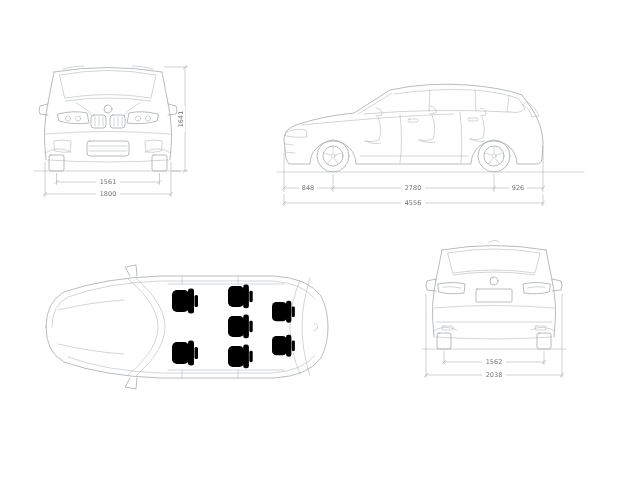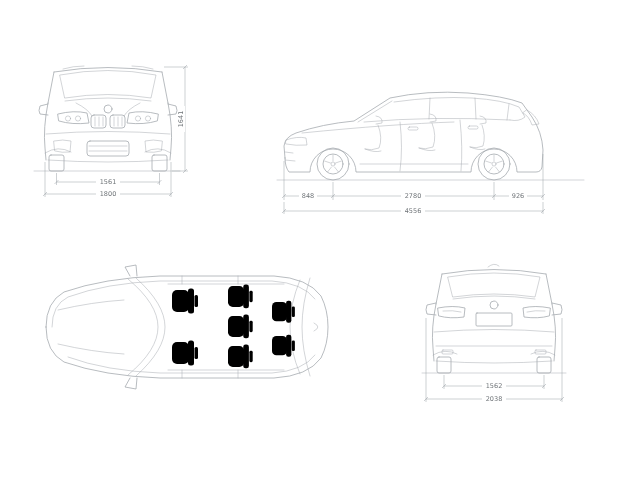--- a/index.html
+++ b/index.html
@@ -76,21 +76,21 @@
 
         <path d="M15,106 V141 M141,106 V141"></path>
         <path d="M15,138 H141"></path>
         <path d="M13,140 l4,-4 M139,140 l4,-4"></path>
         <rect class="mask" x="66" y="134.5" width="24" height="7"></rect>
         <text x="78" y="138" dominant-baseline="middle">1800</text>
       </g>
     </svg>
   </div>
 
-  <div class="view" style="left:272px; top:60px;">
+  <div class="view" style="left:272px; top:52px;">
     <svg width="330" height="170" viewBox="0 0 330 170">
       <g class="car">
         <path class="thin" d="M5,120 H312"></path>
         <path d="M13,98 L12,86 Q13,77 24,73 Q50,64 82,61 L118,38 Q155,30 196,33 Q232,36 250,43 L260,57 Q270,72 271,90 L270,107 Q269,112 264,112 L245,112 A23,23 0 0 0 199,112 L84,112 A23,23 0 0 0 38,112 L17,112 Q13,107 13,98 Z"></path>
         <path class="thin" d="M86,62 L120,41"></path>
         <path class="thin" d="M92,62 Q160,56 238,60"></path>
         <path class="thin" d="M122,42 Q165,36 200,38 Q231,40 247,47 L253,57 Q247,62 238,60"></path>
         <path class="thin" d="M158,38 L157,59 M203,38 L204,59 M237,44 L235,60"></path>
         <path class="thin" d="M128,62 Q131,88 128,111 M188,60 Q191,88 189,111"></path>
         <rect class="thin" x="136" y="67" width="10" height="3" rx="1.5"></rect>
@@ -159,21 +159,21 @@
         <use href="#seat" transform="translate(140,90)"></use>
         <use href="#seat" transform="translate(196,34) scale(0.95)"></use>
         <use href="#seat" transform="translate(196,64) scale(0.95)"></use>
         <use href="#seat" transform="translate(196,94) scale(0.95)"></use>
         <use href="#seat" transform="translate(240,50) scale(0.88)"></use>
         <use href="#seat" transform="translate(240,84) scale(0.88)"></use>
       </g>
     </svg>
   </div>
 
-  <div class="view" style="left:416px; top:256px;">
+  <div class="view" style="left:416px; top:232px;">
     <svg width="170" height="150" viewBox="0 0 170 150">
       <g class="car">
         <path class="thin" d="M6,117 H150"></path>
         <path d="M26,18 Q78,9 130,18"></path>
         <path class="thin" d="M72,11 q6,-5 11,-1"></path>
         <path d="M26,18 L20,48 M130,18 L136,48"></path>
         <path class="thin" d="M32,21 Q78,13 124,21 L119,41 Q78,35 37,41 Z"></path>
         <path d="M20,48 Q15,72 17,92 L18,105 M136,48 Q141,72 139,92 L138,105"></path>
         <path d="M20,47 l-9,2 q-2,5 0,9 l9,1 M136,47 l9,2 q2,5 0,9 l-9,1"></path>
         <path class="thin" d="M37,43 Q78,37 119,43"></path>

